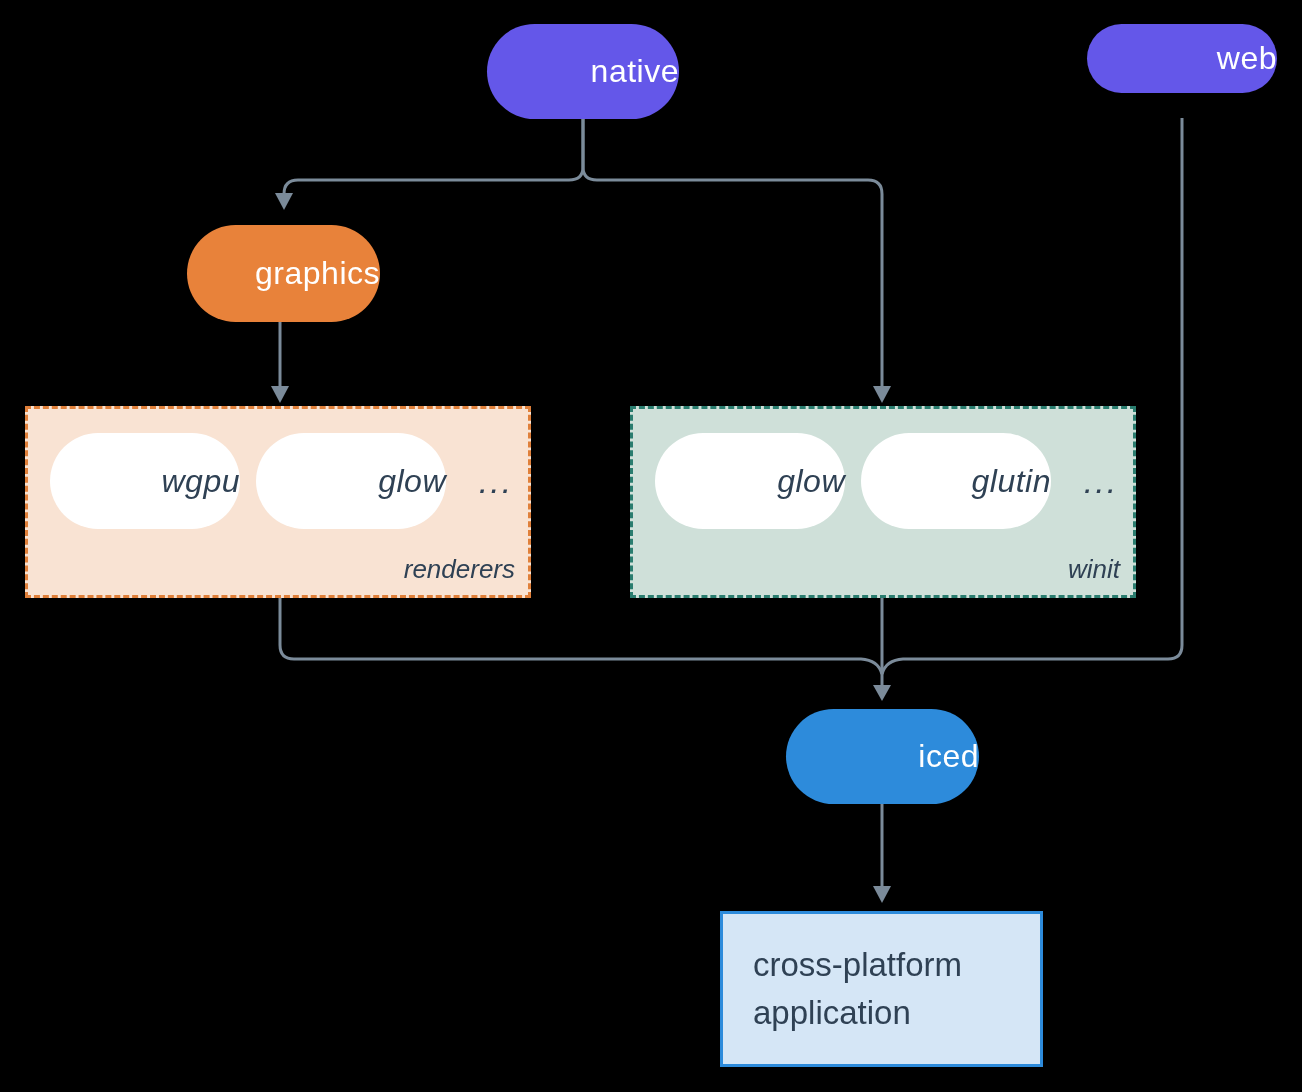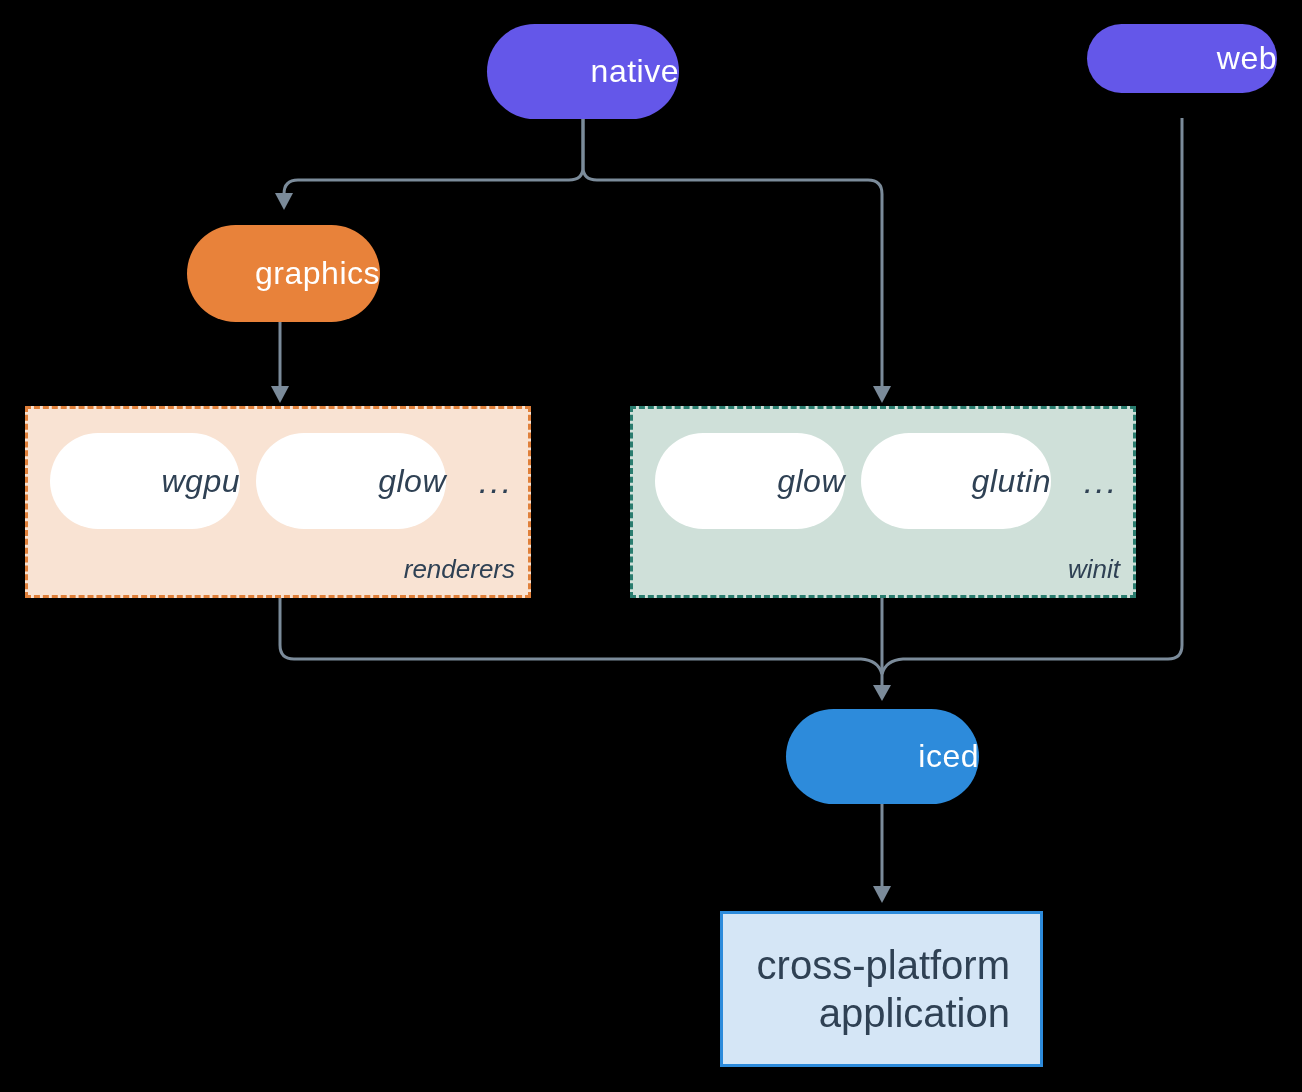--- a/index.html
+++ b/index.html
@@ -93,23 +93,23 @@
   #node-app {
     position: absolute;
     left: 720px; top: 911px;
     width: 323px; height: 156px;
     box-sizing: border-box;
     background: var(--app-fill);
     border: 3px solid var(--app-border);
     display: flex;
     align-items: center;
     justify-content: center;
-    text-align: right;
+    text-align: left;
     padding: 0 30px;
-    font-size: 40px;
+    font-size: 33px;
     line-height: 48px;
     color: var(--text-dark);
   }
 </style>
 </head>
 <body>
 
 <div class="canvas">
 
   <svg class="connectors" viewBox="0 0 1302 1092" xmlns="http://www.w3.org/2000/svg">

